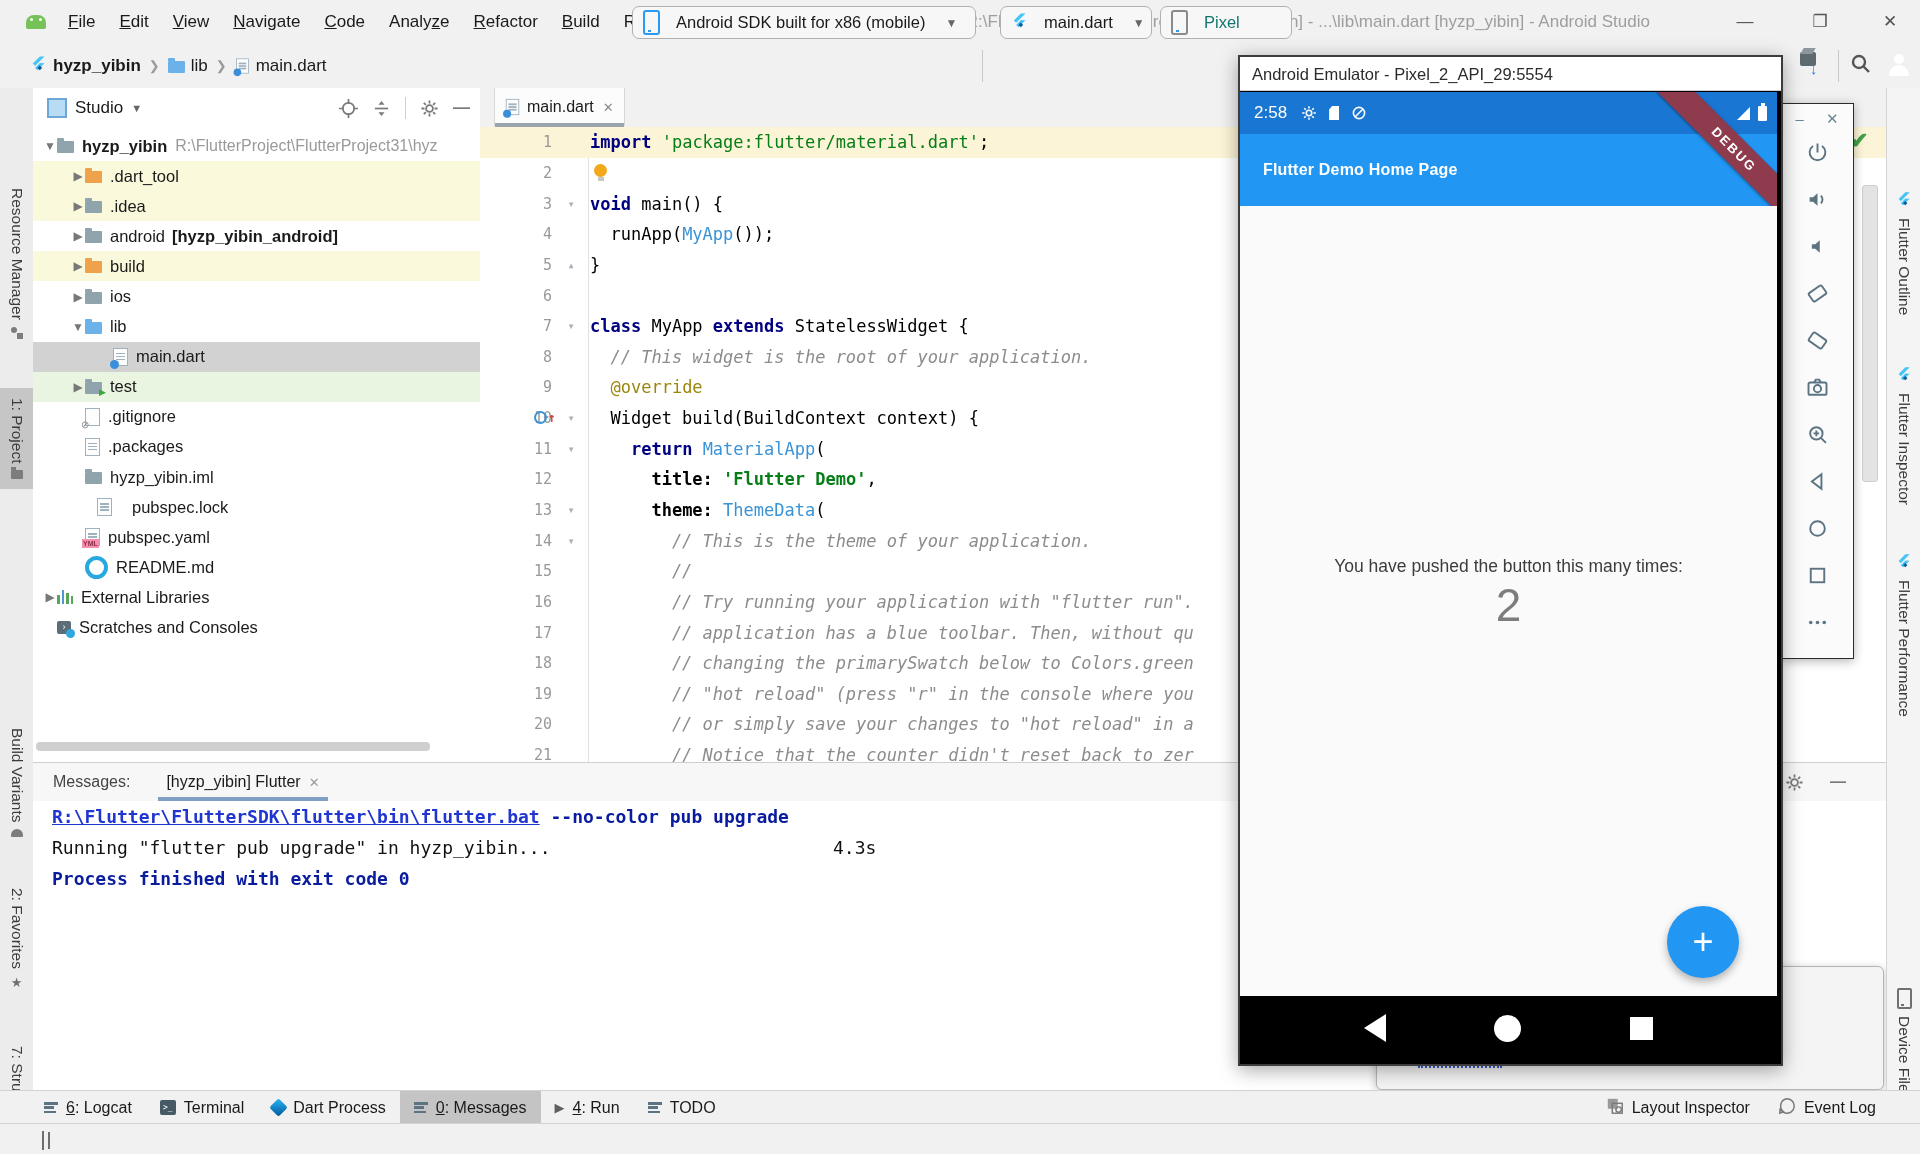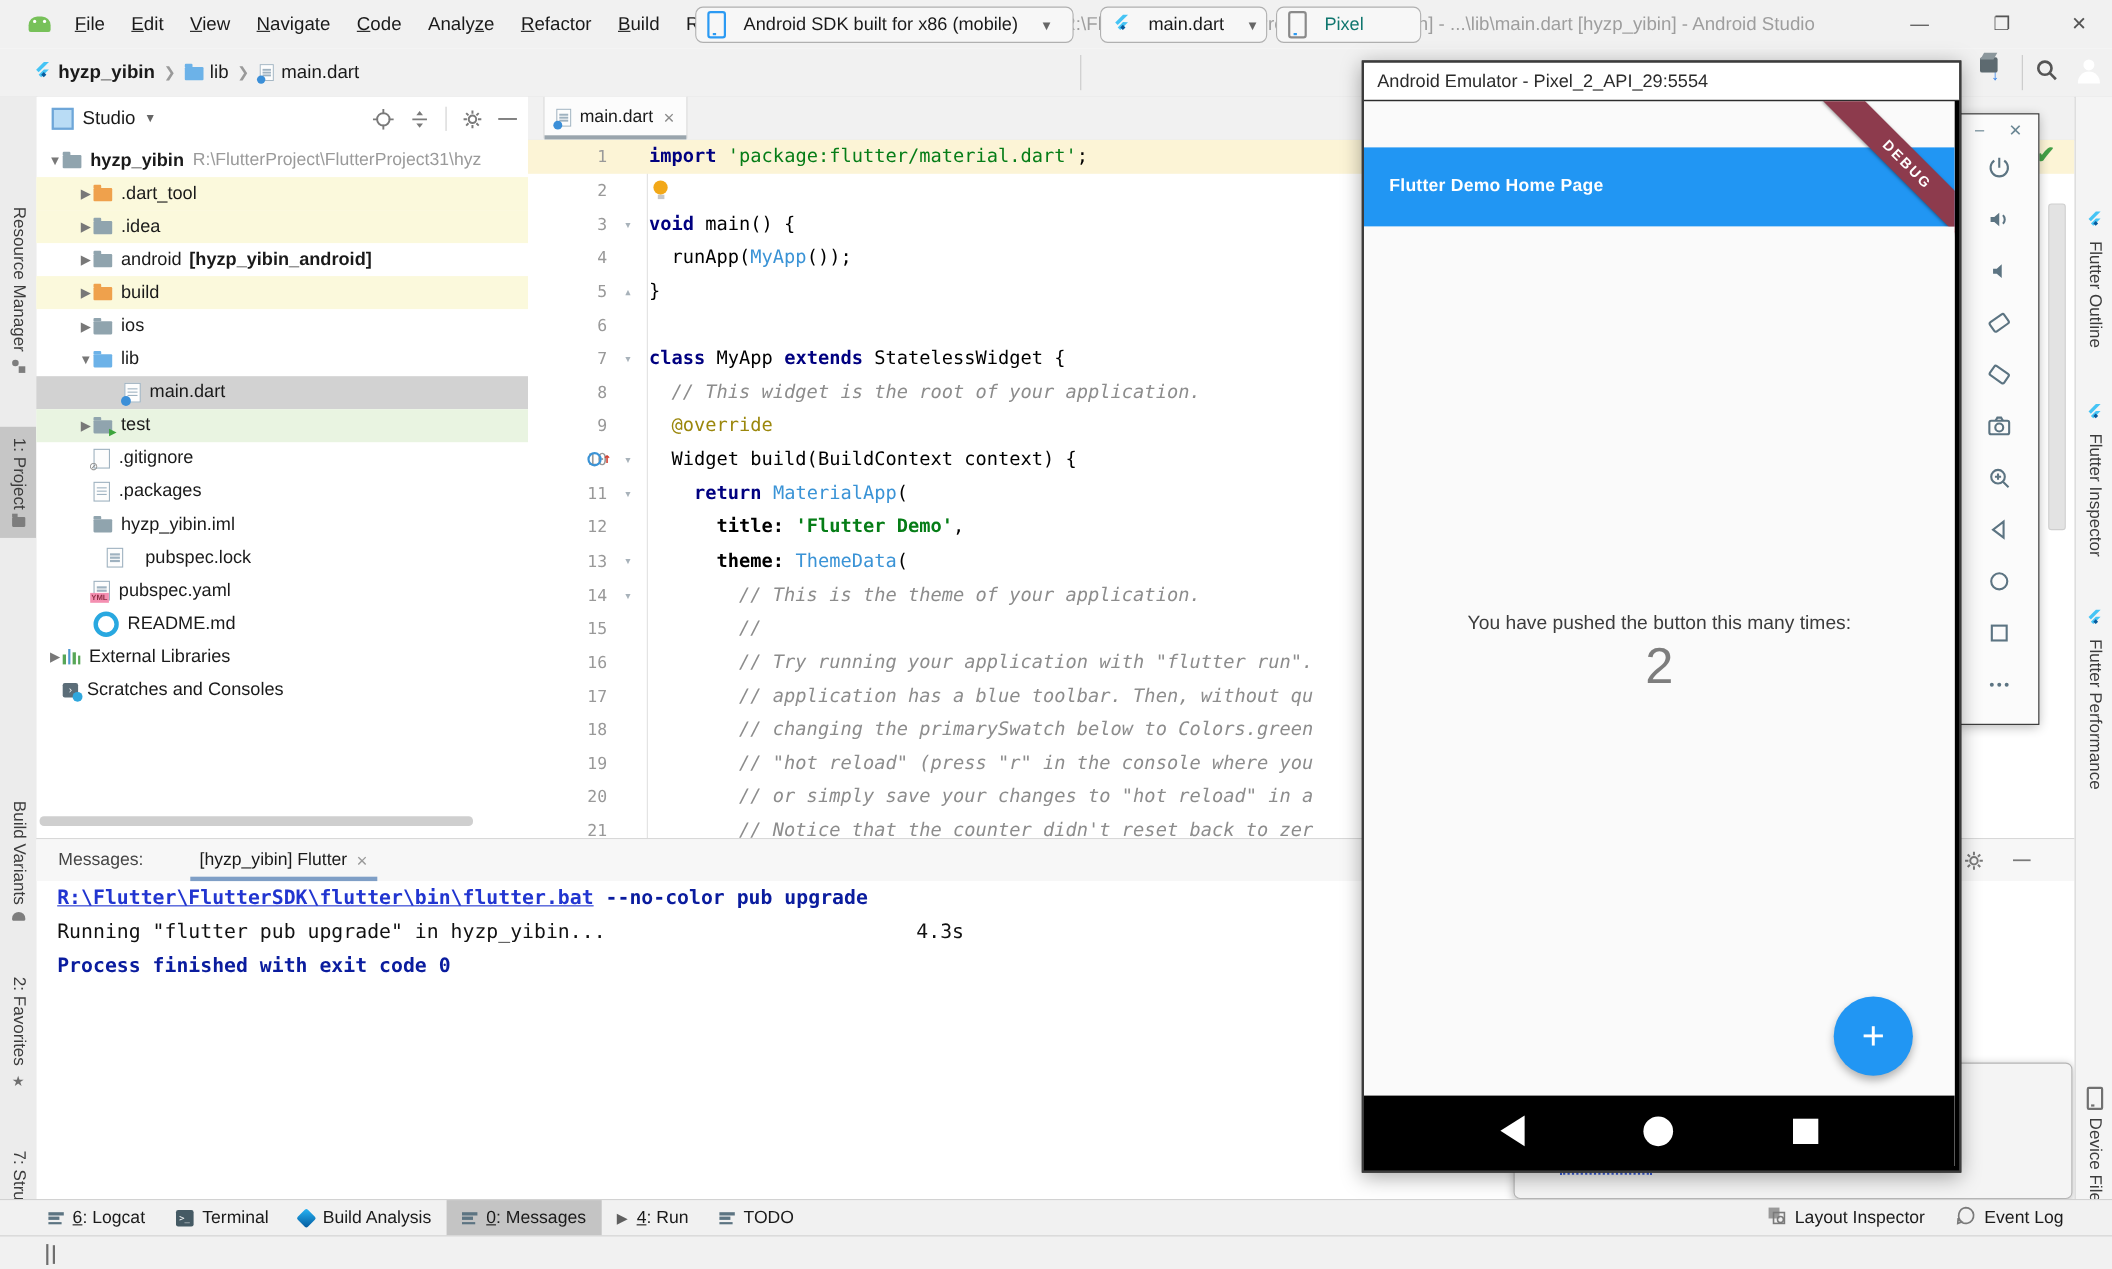--- a/index.html
+++ b/index.html
@@ -102,21 +102,21 @@
   .ovr{position:absolute;left:54px;top:8px;display:flex;align-items:center;}
   .ovr .oc{width:9px;height:9px;border-radius:50%;border:2px solid #3a93d6;}
   .ovr .ua{color:#d23f31;font-size:13px;line-height:13px;margin-left:1px;font-weight:bold;}
   .echeck{position:absolute;left:1850px;top:128px;color:#43a047;font-size:22px;font-weight:bold;}
   .escroll{position:absolute;left:1862px;top:185px;width:14px;height:295px;background:#e3e3e3;border:1px solid #cfcfcf;border-radius:3px;}
 
   
   .msgs{left:33px;top:762px;width:1853px;height:328px;background:#ffffff;border-top:1px solid #cfcfcf;}
   .msg-head{position:absolute;left:0;top:0;width:100%;height:38px;background:#f7f7f7;display:flex;align-items:center;font-size:16px;}
   .msg-label{margin-left:20px;color:#454545;}
-  .msg-tab{margin-left:43px;position:relative;padding:0 8px;height:100%;display:flex;align-items:center;gap:8px;}
+  .msg-tab{margin-left:28px;position:relative;padding:0 8px;height:100%;display:flex;align-items:center;gap:8px;}
   .msg-tab::after{content:"";position:absolute;left:0;right:0;bottom:0;height:4px;background:#7f9fc6;}
   .msg-tab .x{color:#9a9a9a;font-size:13px;}
   .msg-hicons{position:absolute;right:40px;top:0;height:38px;display:flex;align-items:center;gap:26px;}
   .console{position:absolute;left:0;top:38px;right:0;bottom:0;font-family:"DejaVu Sans Mono","Liberation Mono",monospace;font-size:18px;}
   .conline{position:relative;height:31px;line-height:31px;padding-left:19px;white-space:pre;}
   .seg.lnk{color:#2135d0;text-decoration:underline;font-weight:bold;}
   .seg.navy{color:#0a1c9e;font-weight:bold;} .seg.blk{color:#111;}
   .condur{position:absolute;left:800px;top:0;color:#111;}
 
   
@@ -676,20 +676,40 @@
             <circle cx="12" cy="12" r="1.6" fill="#5c7482" stroke="none"></circle>
             <circle cx="18" cy="12" r="1.6" fill="#5c7482" stroke="none"></circle>
           </g>
         </svg>
       </span>
     </div>
 
   <div class="abs emu">
     <div class="emu-title">Android Emulator - Pixel_2_API_29:5554</div>
     <div class="emu-screen">
+      <div class="a-status">
+        <span class="a-time">2:58</span>
+        <span class="a-stic">
+          <svg width="16" height="16" viewBox="0 0 20 20">
+              <g stroke="#fff" stroke-width="2" fill="none">
+                <circle cx="10" cy="10" r="3.4"></circle>
+                <path d="M10 1.5v3M10 15.5v3M1.5 10h3M15.5 10h3M4 4l2 2M14 14l2 2M16 4l-2 2M6 14l-2 2"></path>
+              </g>
+            </svg>
+          <span class="sdcard"></span>
+          <svg width="16" height="16" viewBox="0 0 20 20">
+              <circle cx="10" cy="10" r="7" fill="none" stroke="#fff" stroke-width="2"></circle>
+              <path d="M5 15L15 5" stroke="#fff" stroke-width="2"></path>
+            </svg>
+        </span>
+        <span class="a-stright">
+          <span class="sigtri"></span>
+          <span class="battic"></span>
+        </span>
+      </div>
       <div class="appbar">
         <span class="appbar-title">Flutter Demo Home Page</span>
       </div>
       <div class="ribbon">DEBUG</div>
       <div class="a-body">
         <div class="counter-label">You have pushed the button this many times:</div>
         <div class="counter-num">2</div>
         <div class="fab">
             <span>+</span>
           </div>
@@ -742,21 +762,21 @@
             <i></i>
           </span>
           <span><u>6</u>: Logcat</span>
         </span>
         <span class="btab">
           <span class="term-ic">&gt;_</span>
           <span>Terminal</span>
         </span>
         <span class="btab">
           <span class="dart-ic"></span>
-          <span>Build Analysis</span>
+          <span>Dart Process</span>
         </span>
         <span class="btab sel">
           <span class="bars">
             <i></i>
             <i></i>
             <i></i>
           </span>
           <span><u>0</u>: Messages</span>
         </span>
         <span class="btab">

